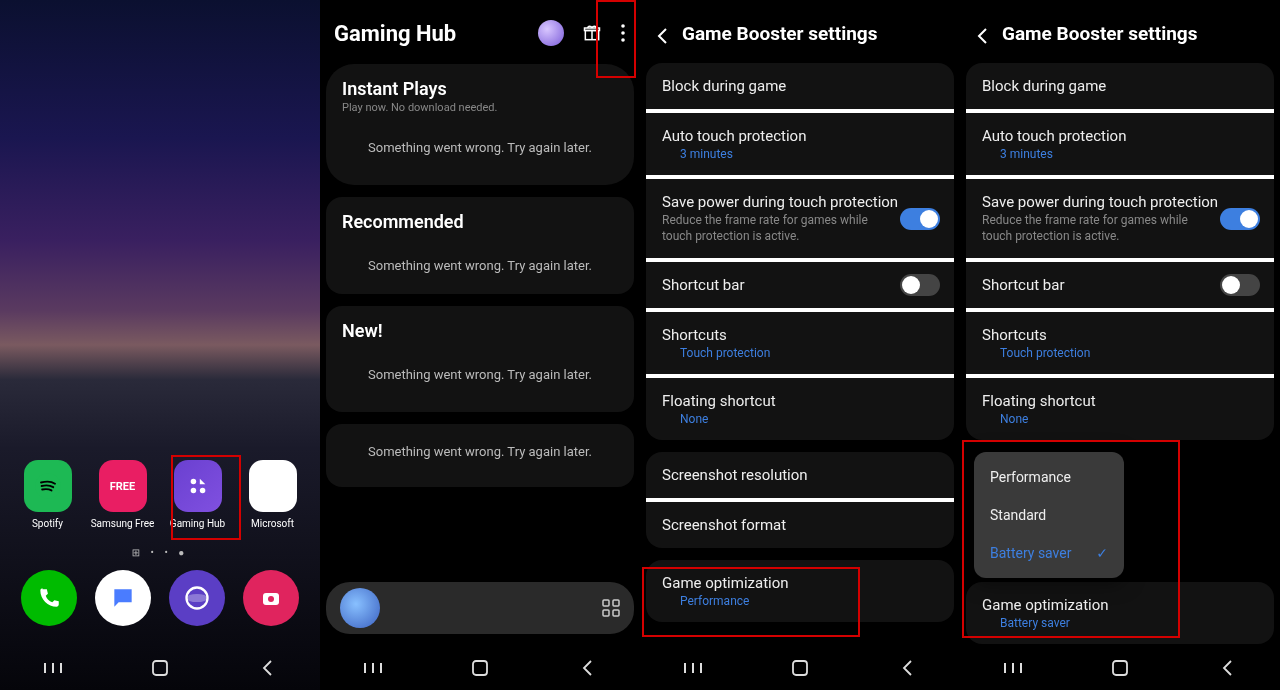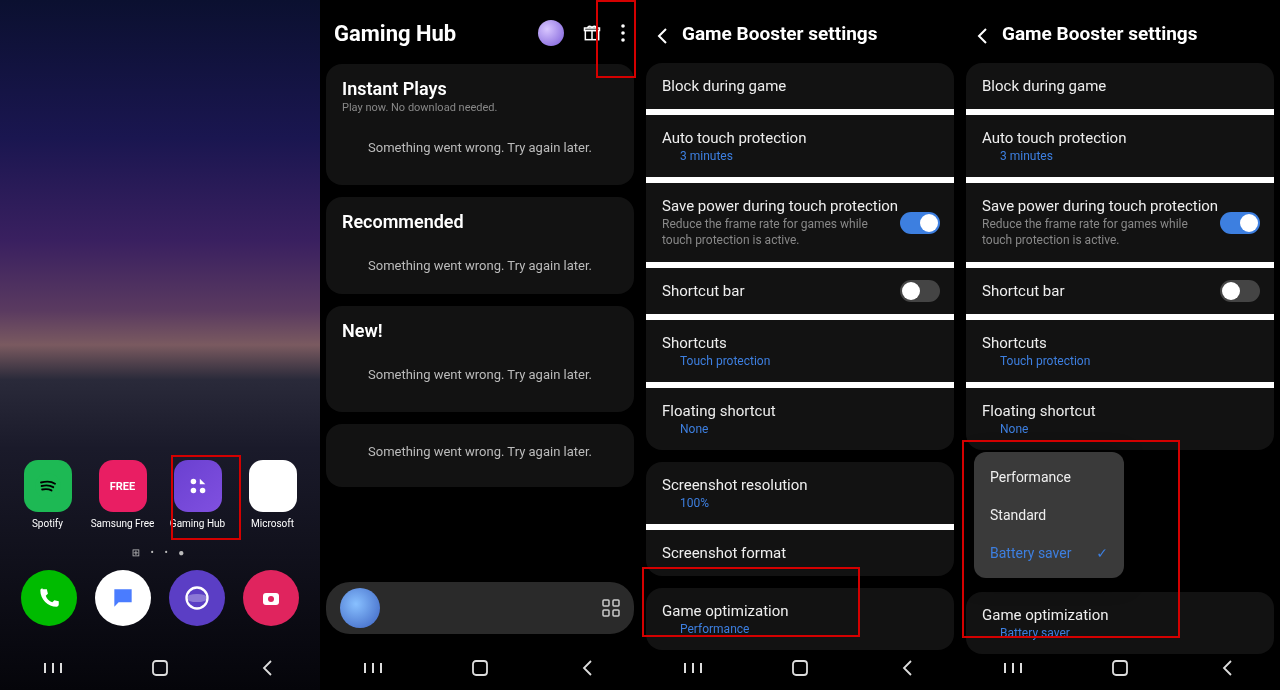--- a/index.html
+++ b/index.html
@@ -25,21 +25,21 @@
   .section { background:#121212; border-radius:16px; margin:0 6px 12px; padding:14px 16px 18px; }
   .section-title { font-size:18px; font-weight:600; margin-bottom:2px; }
   .section-sub { font-size:11px; color:#888; }
   .section-err { font-size:13px; color:#bbb; text-align:center; margin-top:26px; }
   .bottom-bar { position:absolute; left:6px; right:6px; bottom:56px; height:52px; background:#2a2a2a; border-radius:24px; display:flex; align-items:center; padding:0 14px; justify-content:space-between;}
   .game-thumb { width:40px; height:40px; border-radius:50%; background:radial-gradient(circle at 40% 40%, #88c0ff, #3a60c0);}
   
   .settings-header { display:flex; align-items:flex-end; gap:10px; padding:22px 14px 18px; }
   .settings-title { font-size:19px; font-weight:700; }
   .setting-group { background:#121212; margin:0 6px 12px; border-radius:16px; }
-  .setting-row { padding:14px 16px; border-bottom:6px solid #ffffff; position:relative;}
+  .setting-row { padding:14px 16px; border-bottom:4px solid #ffffff; position:relative;}
   .setting-row:last-child { border-bottom:none; }
   .row-title { font-size:15px; color:#eee; }
   .row-sub { font-size:12px; color:#3d7fe0; margin-top:2px;margin-left:18px; }
   .row-desc { font-size:12px; color:#888; margin-top:2px; line-height:1.3; padding-right:50px;}
   .toggle { position:absolute; right:14px; top:50%; transform:translateY(-50%); width:40px; height:22px; border-radius:11px; background:#444; }
   .toggle.on { background:#3d7fe0; }
   .toggle::after { content:""; position:absolute; width:18px; height:18px; border-radius:50%; background:#fff; top:2px; left:2px; transition:.2s;}
   .toggle.on::after { left:20px; }
   .popup { position:absolute; background:#3a3a3a; border-radius:12px; padding:6px 0; width:150px; box-shadow:0 4px 20px rgba(0,0,0,.5);}
   .popup-item { padding:11px 16px; font-size:14px; color:#eee; display:flex; justify-content:space-between; align-items:center;}
@@ -150,21 +150,21 @@
         </div>
       <div>
           <svg width="6" height="20" viewBox="0 0 6 20" fill="#fff">
             <circle cx="3" cy="3" r="1.8"></circle>
             <circle cx="3" cy="10" r="1.8"></circle>
             <circle cx="3" cy="17" r="1.8"></circle>
           </svg>
         </div>
     </div>
   </div>
-  <div class="section" style="padding-bottom:30px;">
+  <div class="section" style="padding-bottom:30px;border-radius:28px;">
     <div class="section-title">Instant Plays</div>
     <div class="section-sub">Play now. No download needed.</div>
     <div class="section-err">Something went wrong. Try again later.</div>
   </div>
   <div class="section" style="padding-bottom:21px;">
     <div class="section-title">Recommended</div>
     <div class="section-err">Something went wrong. Try again later.</div>
   </div>
   <div class="section" style="padding-bottom:30px;">
     <div class="section-title">New!</div>
@@ -237,21 +237,20 @@
         <div class="row-sub">Touch protection</div>
       </div>
     <div class="setting-row">
         <div class="row-title">Floating shortcut</div>
         <div class="row-sub">None</div>
       </div>
   </div>
   <div class="setting-group">
     <div class="setting-row">
         <div class="row-title">Screenshot resolution</div>
-        <div class="row-sub">100%</div>
       </div>
     <div class="setting-row">
         <div class="row-title">Screenshot format</div>
       </div>
   </div>
   <div class="setting-group">
     <div class="setting-row">
         <div class="row-title">Game optimization</div>
         <div class="row-sub">Performance</div>
       </div>

